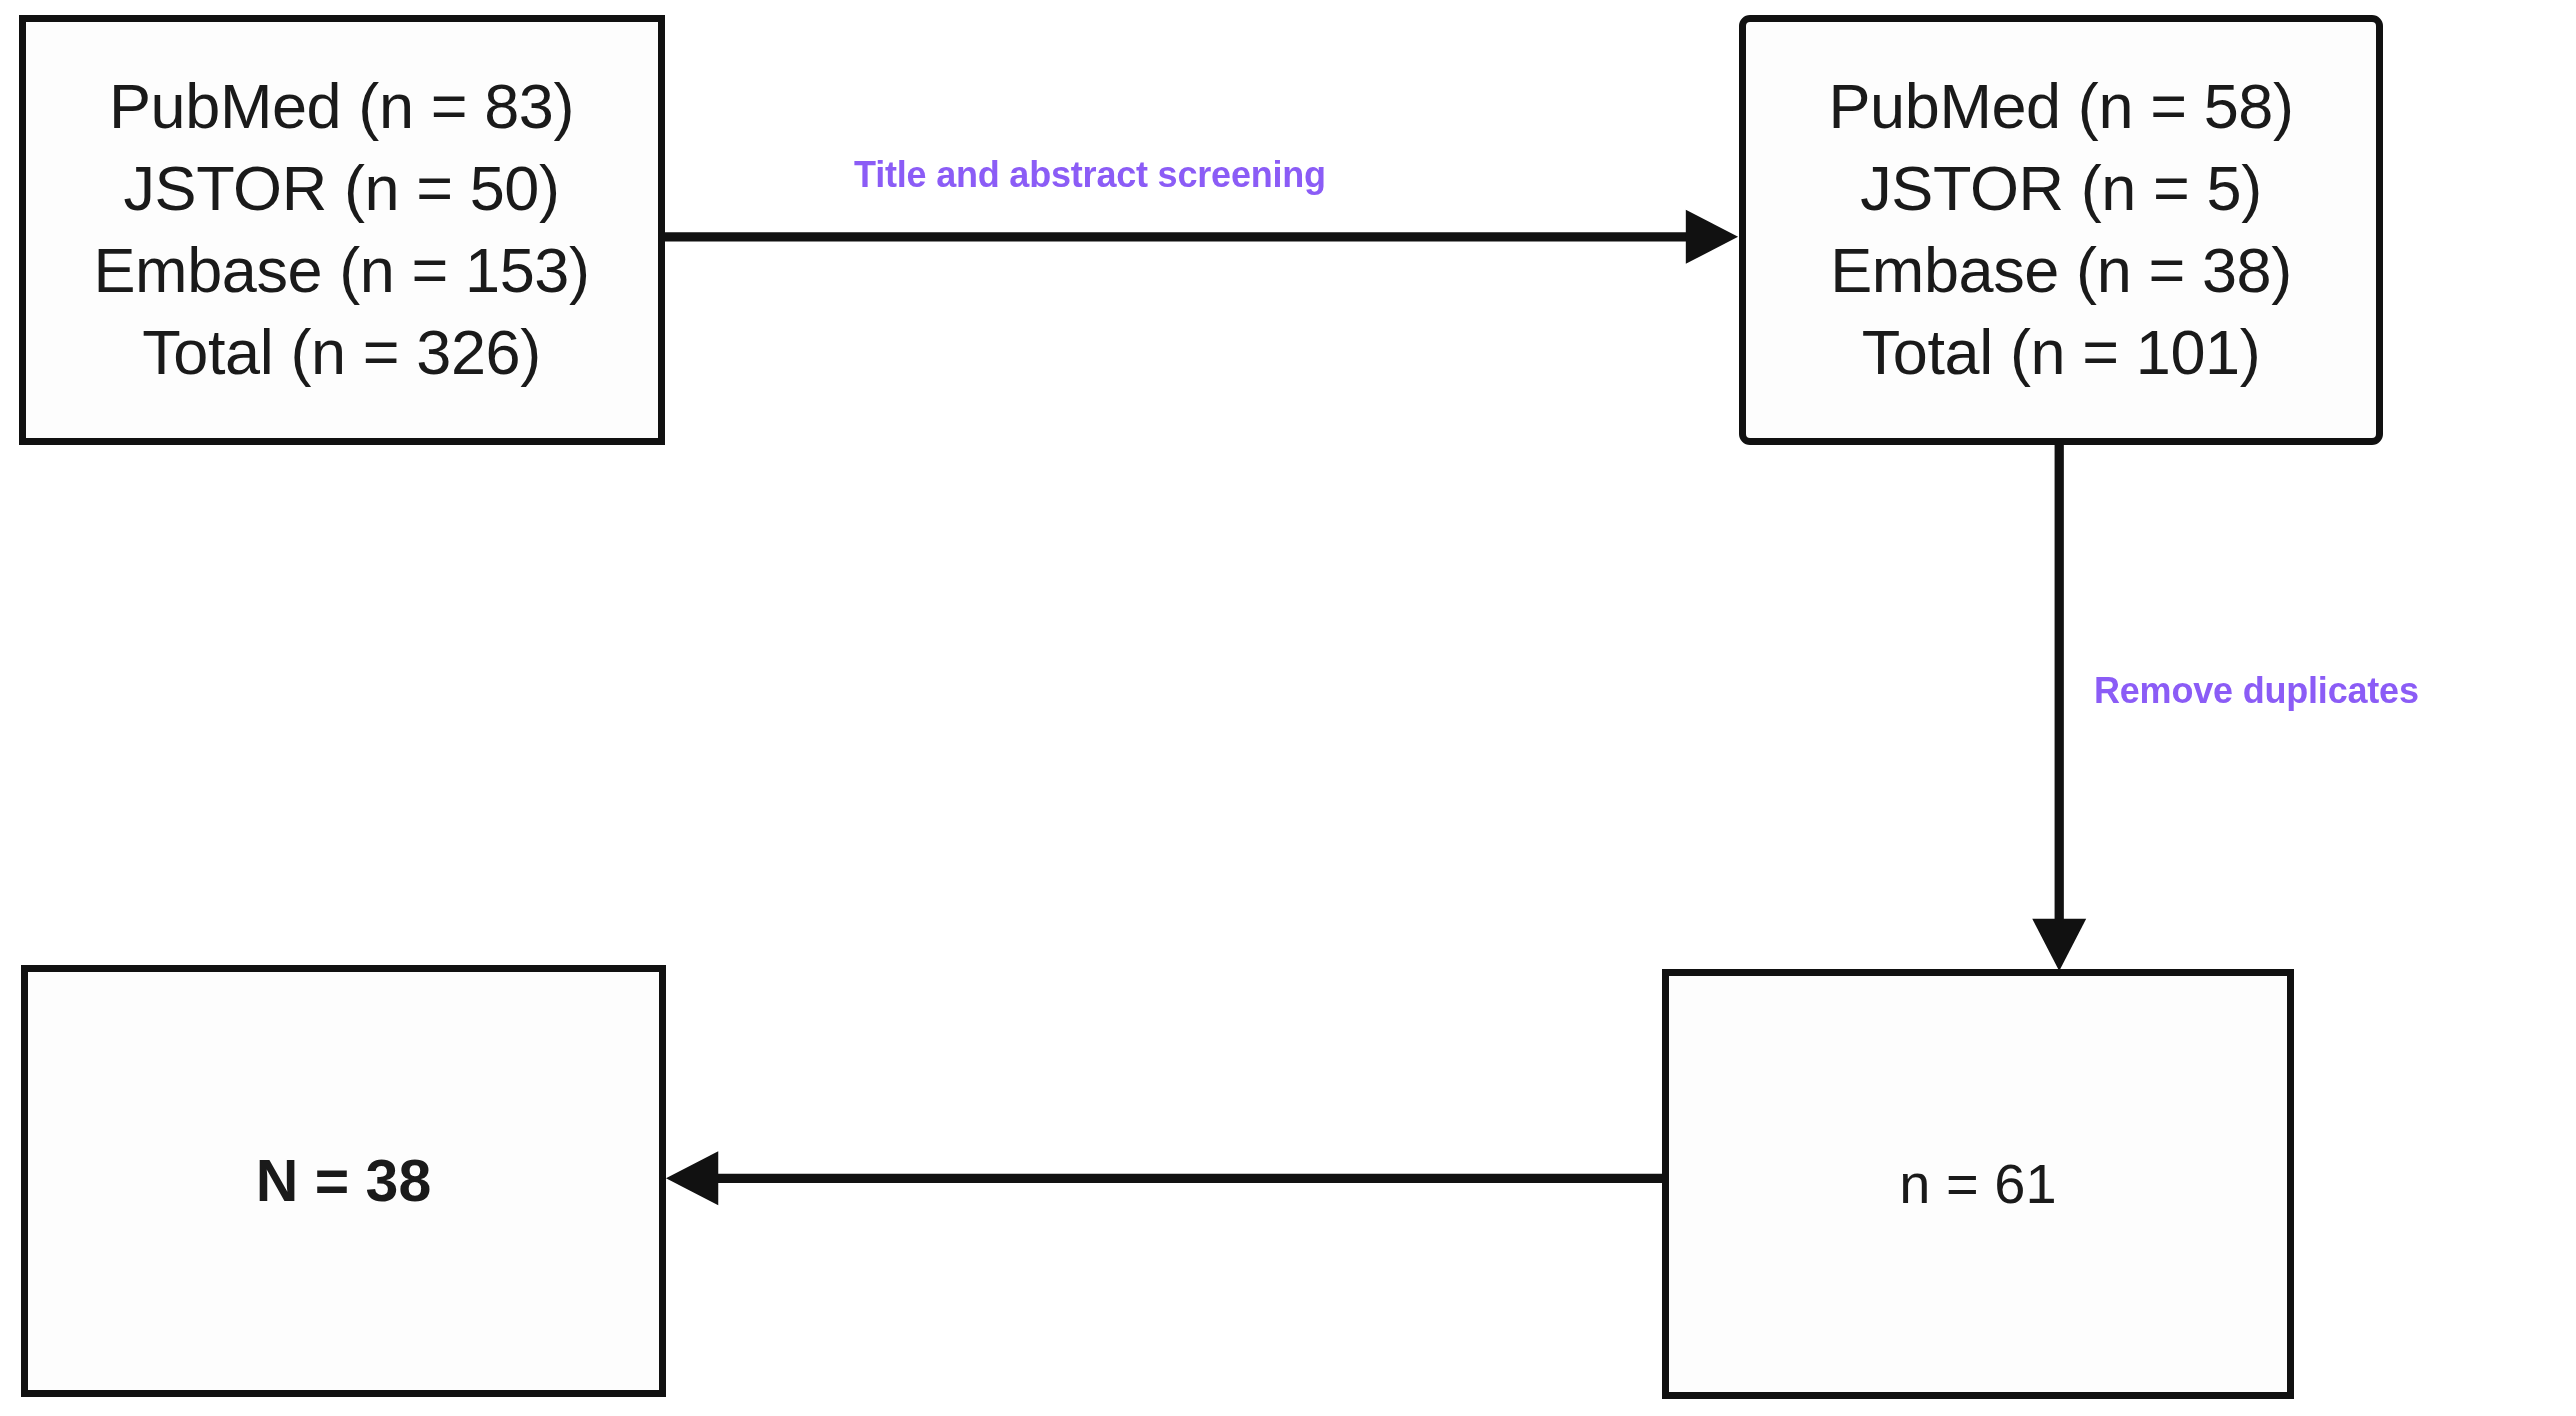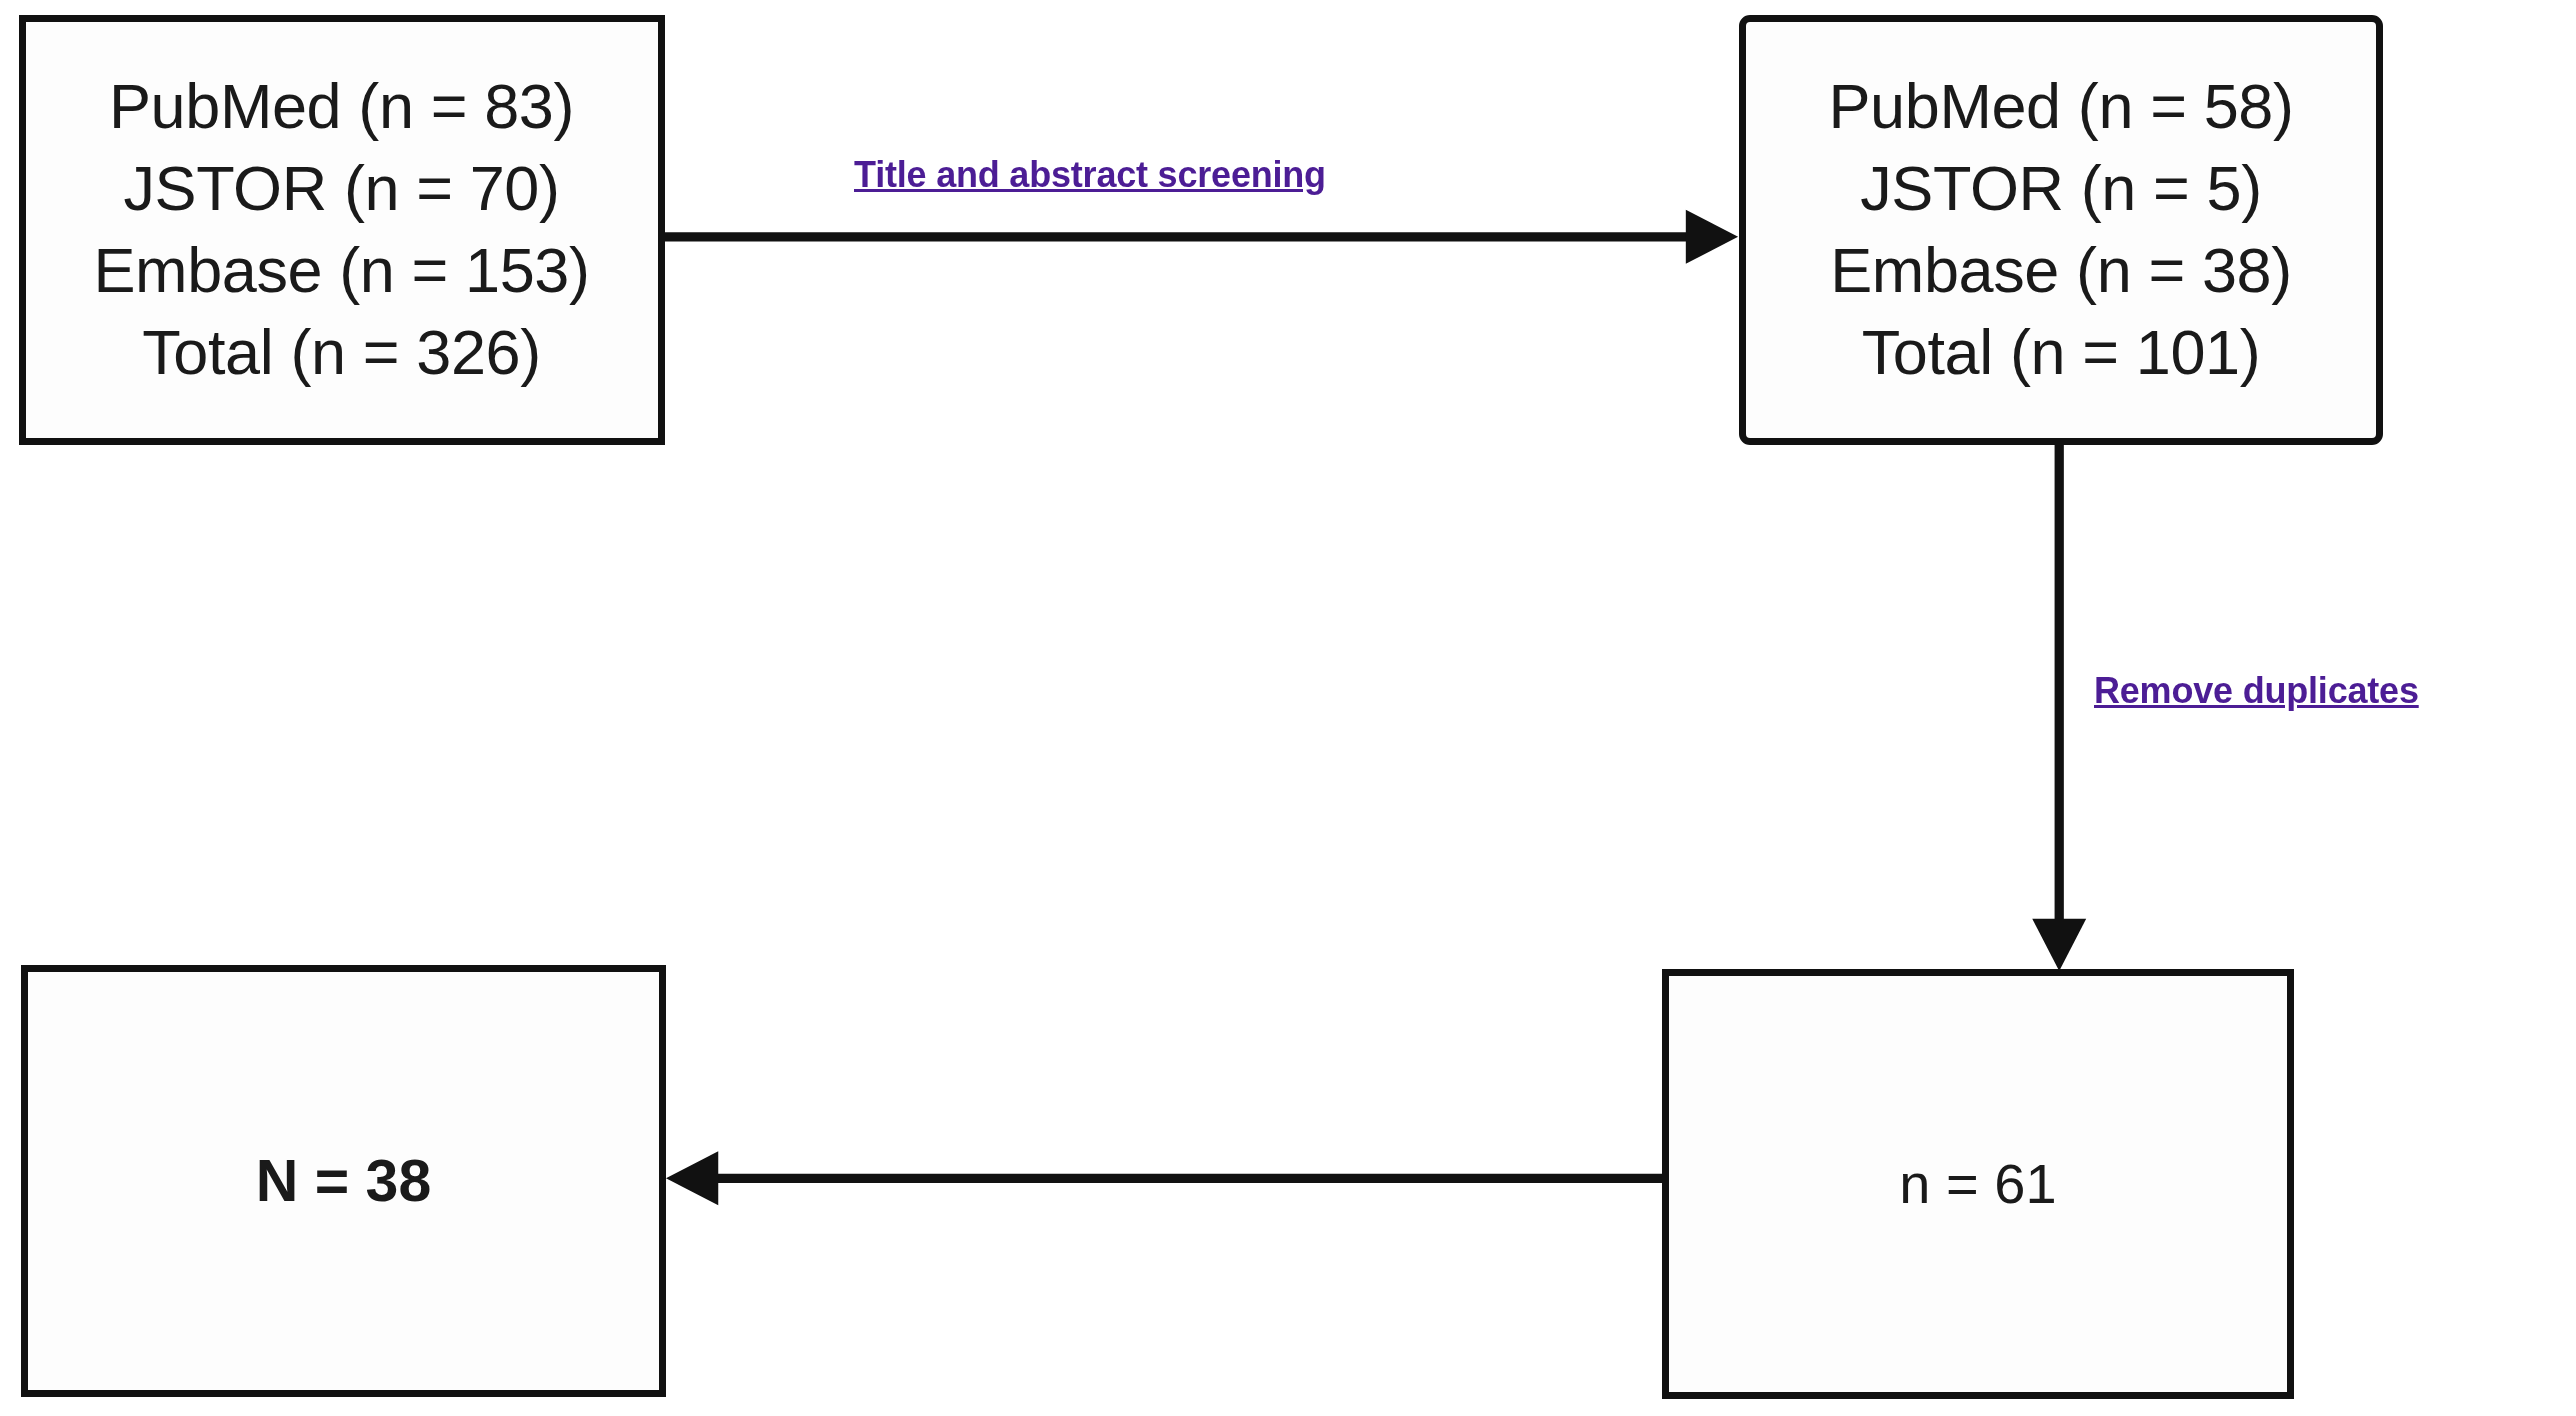--- a/index.html
+++ b/index.html
@@ -64,23 +64,22 @@
     height: 1416px;
     pointer-events: none;
   }
 
   
   .arrow-label {
     position: absolute;
     font-weight: bold;
     font-size: 36px;
     letter-spacing: -0.2px;
-    color: #4c1d95;
+    color: #8b5cf6;
     white-space: nowrap;
-    text-decoration: underline;
   }
   #label-screening      { left: 854px; top: 154px; }
   #label-duplicates     { left: 2094px; top: 670px; text-align: center; }
   #label-fulltext       { left: 950px; top: 1094px; }
 </style>
 </head>
 <body>
 
 <div id="canvas">
 
@@ -97,21 +96,21 @@
     </g>
 
     <g>
       <line x1="2070" y1="1398" x2="822" y2="1398" stroke="#111111" stroke-width="11"></line>
       <polygon points="790,1398 852,1366 852,1430" fill="#111111"></polygon>
     </g>
   </svg>
 
   <div class="flow-box" id="box-sources-initial">
     <span class="box-line">PubMed (n = 83)</span>
-    <span class="box-line">JSTOR (n = 70)</span>
+    <span class="box-line">JSTOR (n = 50)</span>
     <span class="box-line">Embase (n = 153)</span>
     <span class="box-line">Total (n = 326)</span>
   </div>
 
   <div class="flow-box" id="box-sources-screened">
     <span class="box-line">PubMed (n = 58)</span>
     <span class="box-line">JSTOR (n = 5)</span>
     <span class="box-line">Embase (n = 38)</span>
     <span class="box-line">Total (n = 101)</span>
   </div>

